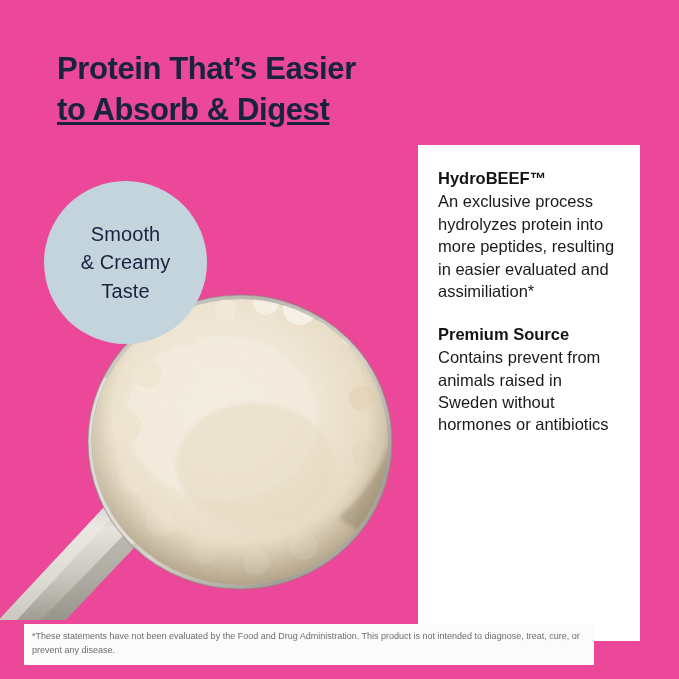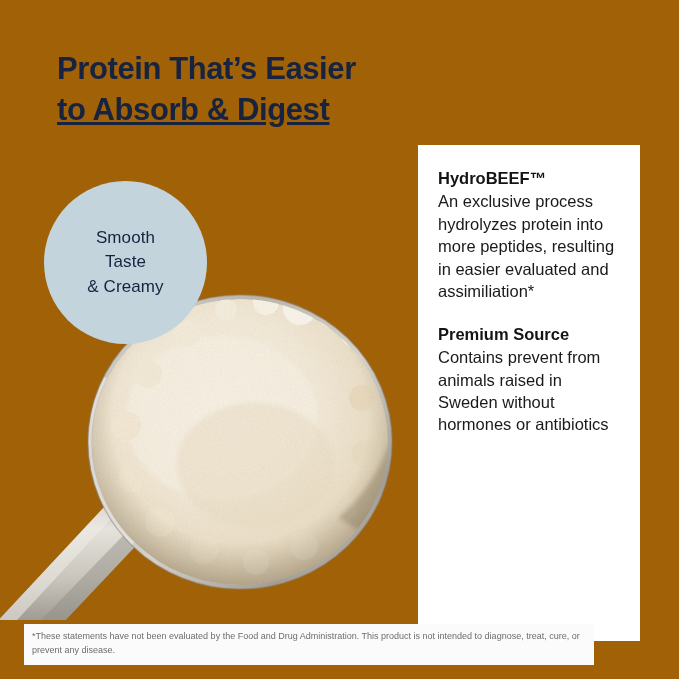--- a/index.html
+++ b/index.html
@@ -12,21 +12,21 @@
     background: #f0f0ee;
     font-family: "Liberation Sans", sans-serif;
     overflow: hidden;
     position: relative;
   }
 
   #canvas {
     position: relative;
     width: 679px;
     height: 679px;
-    background: #a16207;
+    background: #ec4899;
   }
 
   
   .headline {
     position: absolute;
     left: 57px;
     top: 48px;
     width: 390px;
     color: #17233f;
     font-size: 31px;
@@ -56,21 +56,21 @@
     height: 163px;
     border-radius: 50%;
     background: #c3d4dd;
     display: flex;
     align-items: center;
     justify-content: center;
     text-align: center;
   }
   .badge-text {
     color: #17233f;
-    font-size: 17px;
+    font-size: 20px;
     line-height: 1.42;
     letter-spacing: 0.1px;
   }
   .badge-text span { display: block; white-space: nowrap; }
 
   
   .panel {
     position: absolute;
     left: 418px;
     top: 145px;
@@ -204,22 +204,22 @@
         <path d="M 338 268 Q 376 236 392 186 L 392 300 Z" fill="#7a6a50" opacity="0.35" filter="url(#softBlur)"></path>
       </g>
 
       <ellipse cx="240" cy="192" rx="150" ry="145" fill="none" stroke="#f2efe9" stroke-width="3" opacity="0.6" stroke-dasharray="180 420" stroke-dashoffset="250"></ellipse>
     </svg>
   </div>
 
   <div class="badge">
     <div class="badge-text">
       <span>Smooth</span>
+      <span>&amp; Creamy</span>
       <span>Taste</span>
-      <span>&amp; Creamy</span>
     </div>
   </div>
 
   <div class="panel">
     <div class="panel-inner">
 
       <div class="block">
         <div class="block-title">HydroBEEF™</div>
         <div class="block-body">An exclusive process hydrolyzes protein into more peptides, resulting in easier evaluated and assimiliation*</div>
       </div>

